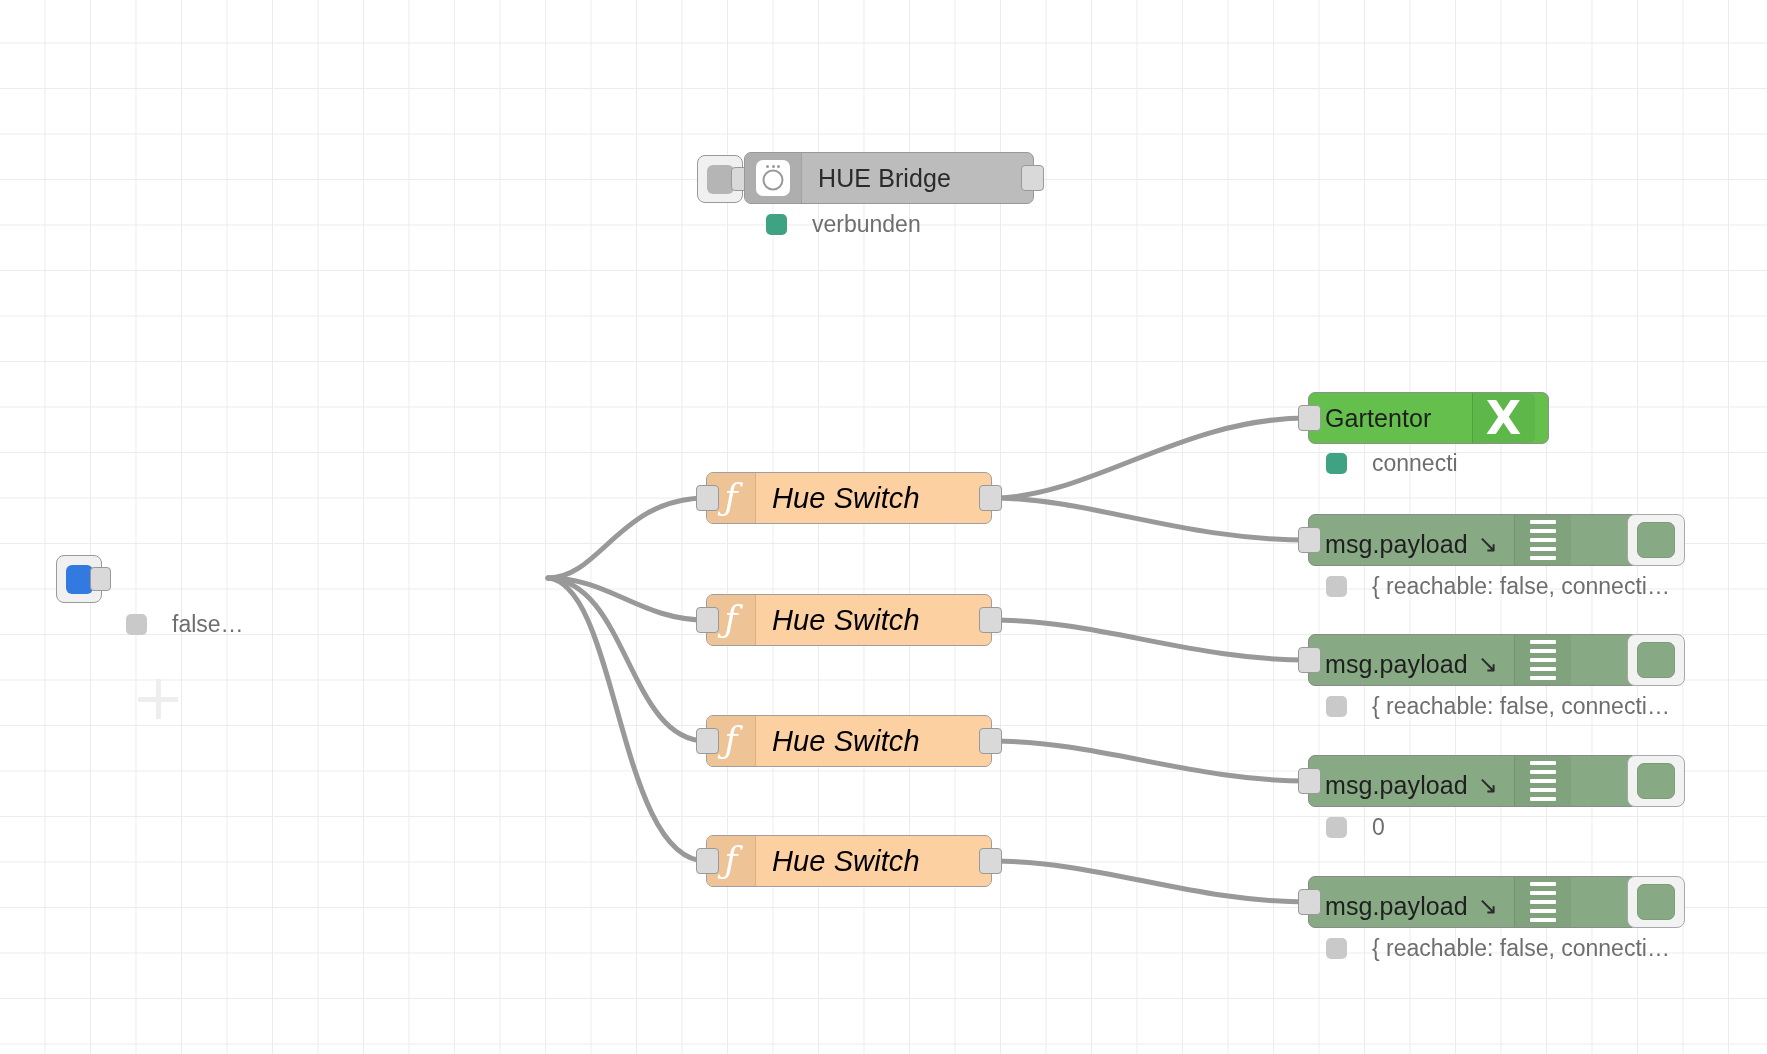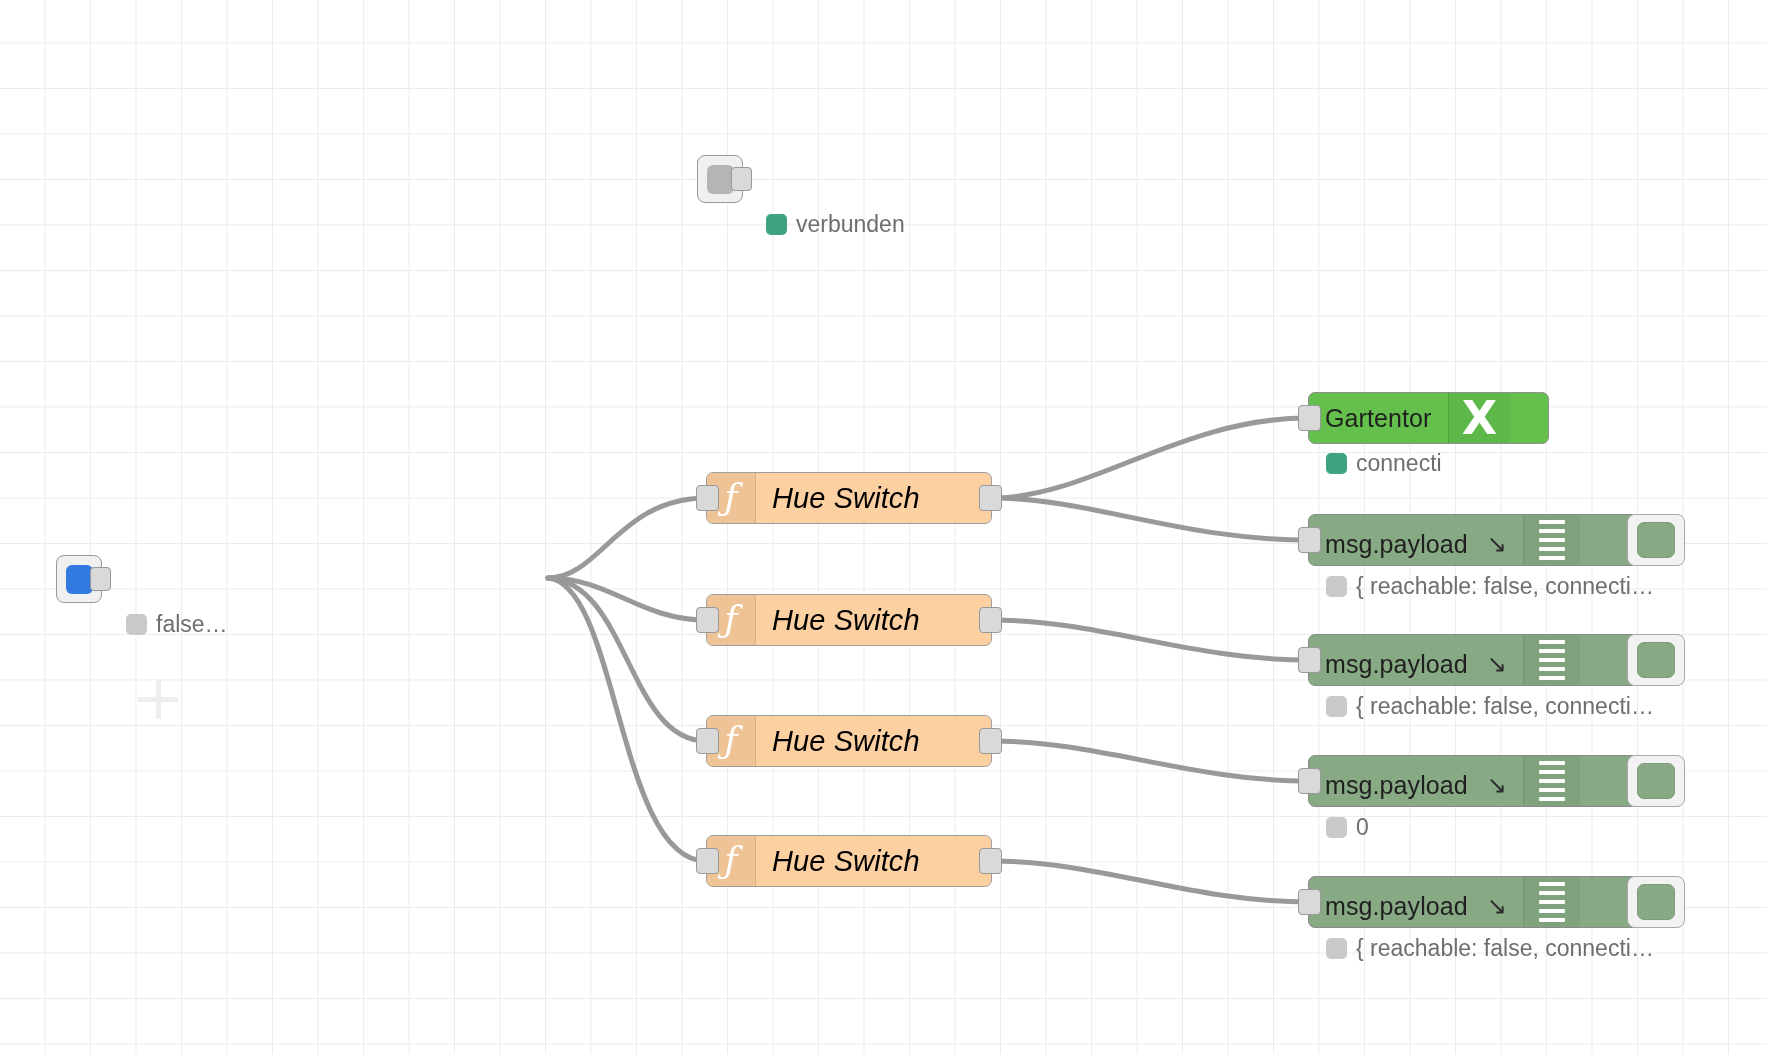--- a/index.html
+++ b/index.html
@@ -68,21 +68,21 @@
     transform: translateY(-50%);
   }
   .port.in  { left: -11px; }
   .port.out { right: -11px; }
 
   
   .status {
     position: absolute;
     display: flex;
     align-items: center;
-    gap: 9px;
+    gap: 25px;
     font-size: 23px;
     color: #6e6e6e;
     white-space: nowrap;
   }
   .status-dot {
     width: 21px;
     height: 21px;
     border-radius: 5px;
     background: #c9c9c9;
     flex: 0 0 auto;
@@ -238,21 +238,20 @@
   }
 
   
   .node.debug {
     background: #87a984;
     border-color: #8a8a8a;
   }
   .node.debug .node-label {
     color: #1f1f1f;
     font-size: 25px;
-    gap: 9px;
     margin-top: 8px;
   }
   .arrow-glyph {
     font-size: 24px;
     color: #2b2b2b;
     margin-left: 10px;
     display: inline-block;
   }
   .lines-icon {
     width: 56px;
@@ -336,20 +335,33 @@
     <path class="wire" d="M992,741 C 1100,741 1190,781 1308,781"></path>
 
     <path class="wire" d="M992,861 C 1100,861 1190,902 1308,902"></path>
   </svg>
 
   <div class="stub" style="left:697px; top:155px;">
     <div class="stub-inner" style="background:#b5b5b5;"></div>
     <div class="stub-port"></div>
   </div>
 
+  <div class="node bridge" style="left:744px; top:152px; width:290px;">
+    <div class="bridge-icon">
+      <div class="bulb-glyph">
+        <div class="bulb-dots">
+            <i></i>
+            <i></i>
+            <i></i>
+          </div>
+      </div>
+    </div>
+    <div class="node-label">HUE Bridge</div>
+    <div class="port out"></div>
+  </div>
   <div class="status" style="left:766px; top:211px;">
     <span class="status-dot green"></span>
     <span>verbunden</span>
   </div>
 
   <div class="stub" style="left:56px; top:555px;">
     <div class="stub-inner" style="background:#337ae0;"></div>
     <div class="stub-port"></div>
   </div>
 
@@ -379,21 +391,21 @@
     <div class="port out"></div>
   </div>
 
   <div class="node fn" style="left:706px; top:835px; width:286px;">
     <div class="fn-icon">ƒ</div>
     <div class="node-label">Hue Switch</div>
     <div class="port in"></div>
     <div class="port out"></div>
   </div>
 
-  <div class="node green-out" style="left:1308px; top:392px; width:241px;">
+  <div class="node green-out" style="left:1308px; top:392px; width:241px;gap:24px;">
     <div class="node-label">Gartentor</div>
     <div class="x-icon">X</div>
     <div class="port in"></div>
   </div>
   <div class="status" style="left:1326px; top:450px;">
     <span class="status-dot green"></span>
     <span>connecti</span>
   </div>
 
   <div class="node debug" style="left:1308px; top:514px; width:330px;">

